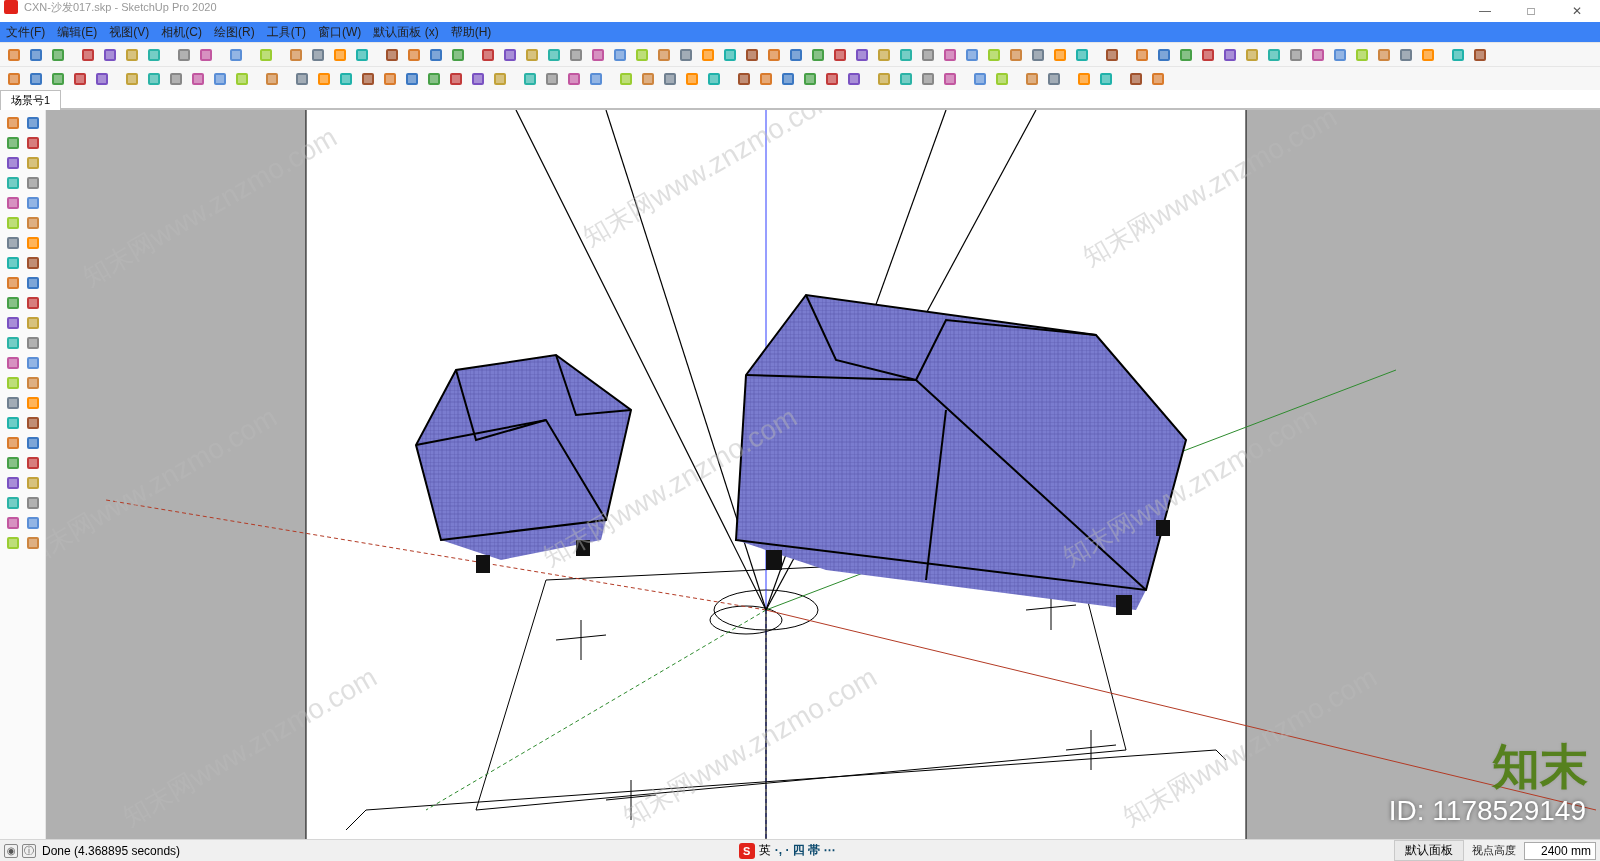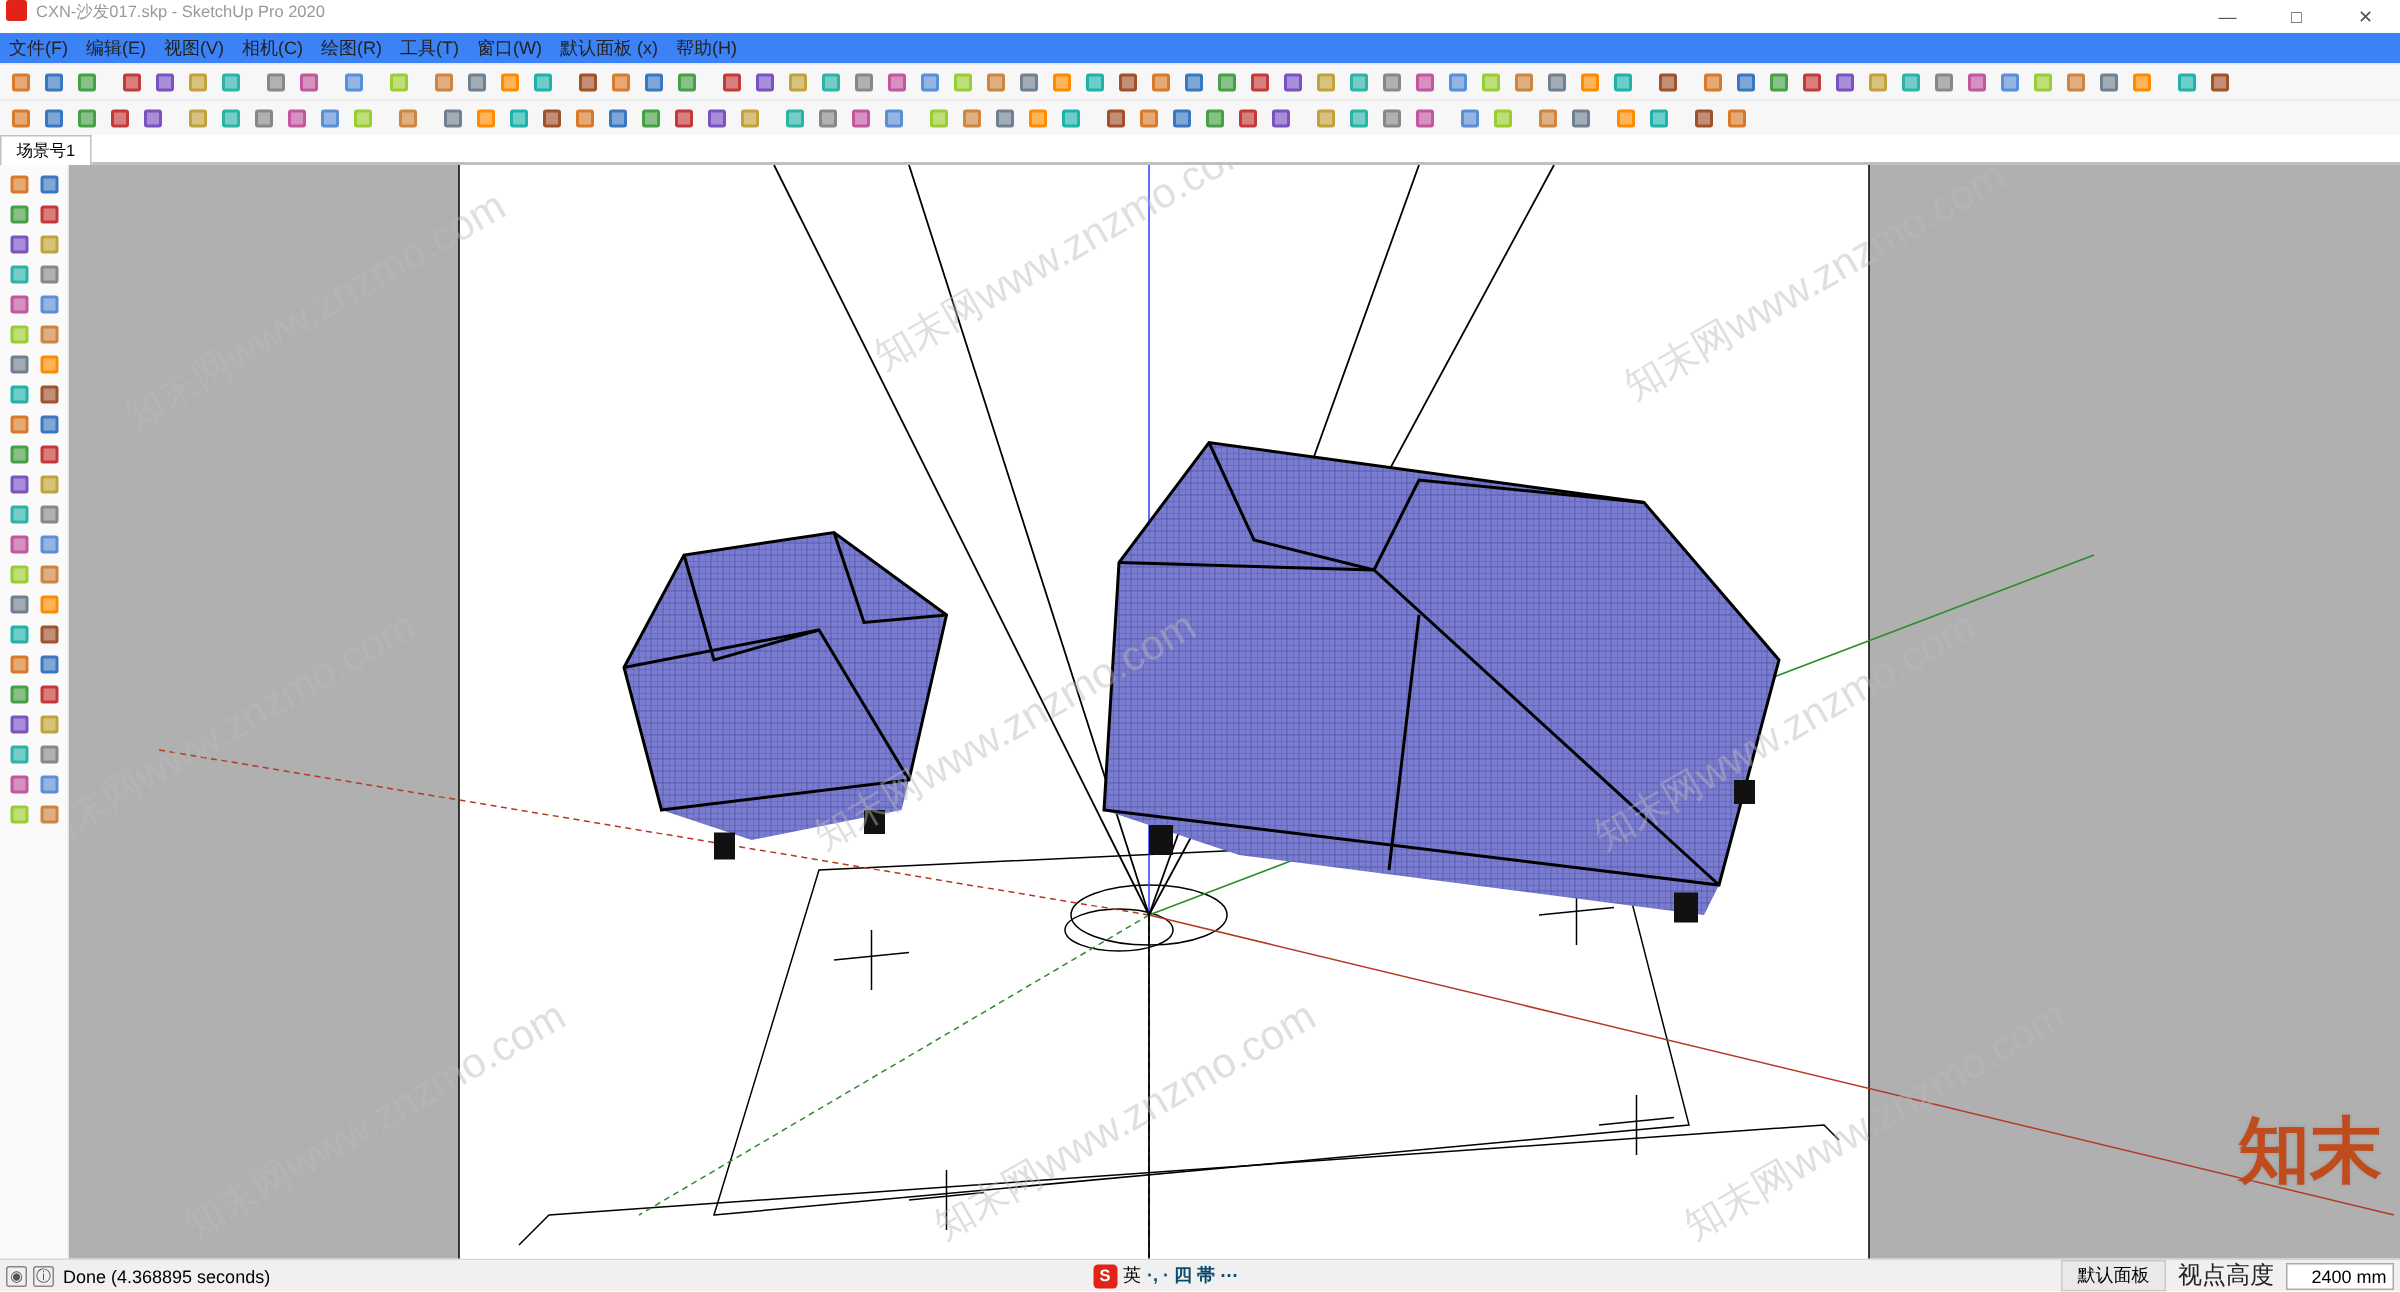--- a/index.html
+++ b/index.html
@@ -34,33 +34,33 @@
   .hatch { fill: url(#hatch); }
   .edge { stroke: #000; stroke-width: 2; fill: none; }
   .thinedge { stroke: #000; stroke-width: 1; fill: none; }
   .axisR { stroke: #b33a24; stroke-width: 1; }
   .axisG { stroke: #2e8b2e; stroke-width: 1; }
   .axisB { stroke: #2e3cff; stroke-width: 1; }
   .camline { stroke: #000; stroke-width: 1.2; fill: none; }
 
   .wm { position: absolute; color: #bababa; opacity: 0.45; font-size: 28px; transform: rotate(-30deg); white-space: nowrap; pointer-events: none; font-family: Arial, sans-serif; }
   .wm .cn { font-size: 26px; }
-  .brand { position: absolute; right: 12px; bottom: 40px; color: #c2410c; font-size: 48px; font-weight: 700; text-shadow: 0 0 3px #999; opacity: 0.9; }
+  .brand { position: absolute; right: 12px; bottom: 40px; color: #4d7c0f; font-size: 48px; font-weight: 700; text-shadow: 0 0 3px #999; opacity: 0.9; }
   .id-label { position: absolute; right: 14px; bottom: 12px; color: #fff; font-size: 28px; text-shadow: 0 0 4px rgba(0,0,0,0.5); }
 
   .statusbar { height: 22px; display: flex; align-items: center; font-size: 12px; background: #f0f0f0; border-top: 1px solid #d6d6d6; padding: 0 4px; gap: 8px; }
   .statusbar .status-left { display:flex; align-items:center; gap:6px; }
   .geo-icons { display:flex; gap:4px; }
   .geo-icon { width:14px; height:14px; border:1px solid #888; border-radius:2px; display:flex; align-items:center; justify-content:center; font-size:10px; color:#555;}
   .statusbar .spacer { flex: 1; }
   .ime { display:flex; align-items:center; gap:4px; font-size:12px;}
   .ime .s-badge { width:16px; height:16px; background:#e2231a; color:#fff; border-radius:3px; display:flex; align-items:center; justify-content:center; font-weight:700; font-size:11px;}
   .ime .sym { color:#0c4a6e; font-weight:600;}
   .panel-toggle { background:#e9e9e9; border:1px solid #c9c9c9; padding:1px 10px; font-size:12px;}
-  .vh-label { font-size:16px; color:#222;}
+  .vh-label { font-size:11px; color:#222;}
   .vh-input { width:72px; height:18px; font-size:12px; text-align:right; border:1px solid #aaa; background:#fff; padding-right:4px;}
 </style>
 </head>
 <body>
 
 <div class="titlebar">
   <span class="appicon"></span>
   <span>CXN-沙发017.skp - SketchUp Pro 2020</span>
   <span class="spacer"></span>
   <div class="winctl">—</div>
@@ -1177,20 +1177,21 @@
     <div class="wm" style="left:520px; top:40px;"><span class="cn">知末网</span><span>www.znzmo.com</span></div>
     <div class="wm" style="left:1020px; top:60px;"><span class="cn">知末网</span><span>www.znzmo.com</span></div>
     <div class="wm" style="left:-40px; top:360px;"><span class="cn">知末网</span><span>www.znzmo.com</span></div>
     <div class="wm" style="left:480px; top:360px;"><span class="cn">知末网</span><span>www.znzmo.com</span></div>
     <div class="wm" style="left:1000px; top:360px;"><span class="cn">知末网</span><span>www.znzmo.com</span></div>
     <div class="wm" style="left:60px; top:620px;"><span class="cn">知末网</span><span>www.znzmo.com</span></div>
     <div class="wm" style="left:560px; top:620px;"><span class="cn">知末网</span><span>www.znzmo.com</span></div>
     <div class="wm" style="left:1060px; top:620px;"><span class="cn">知末网</span><span>www.znzmo.com</span></div>
 
     <div class="brand">知末</div>
+    <div class="id-label">ID: 1178529149</div>
   </div>
 </div>
 
 <div class="statusbar">
   <div class="status-left">
     <div class="geo-icons">
       <div class="geo-icon">◉</div>
       <div class="geo-icon">ⓘ</div>
     </div>
     <span>Done (4.368895 seconds)</span>

